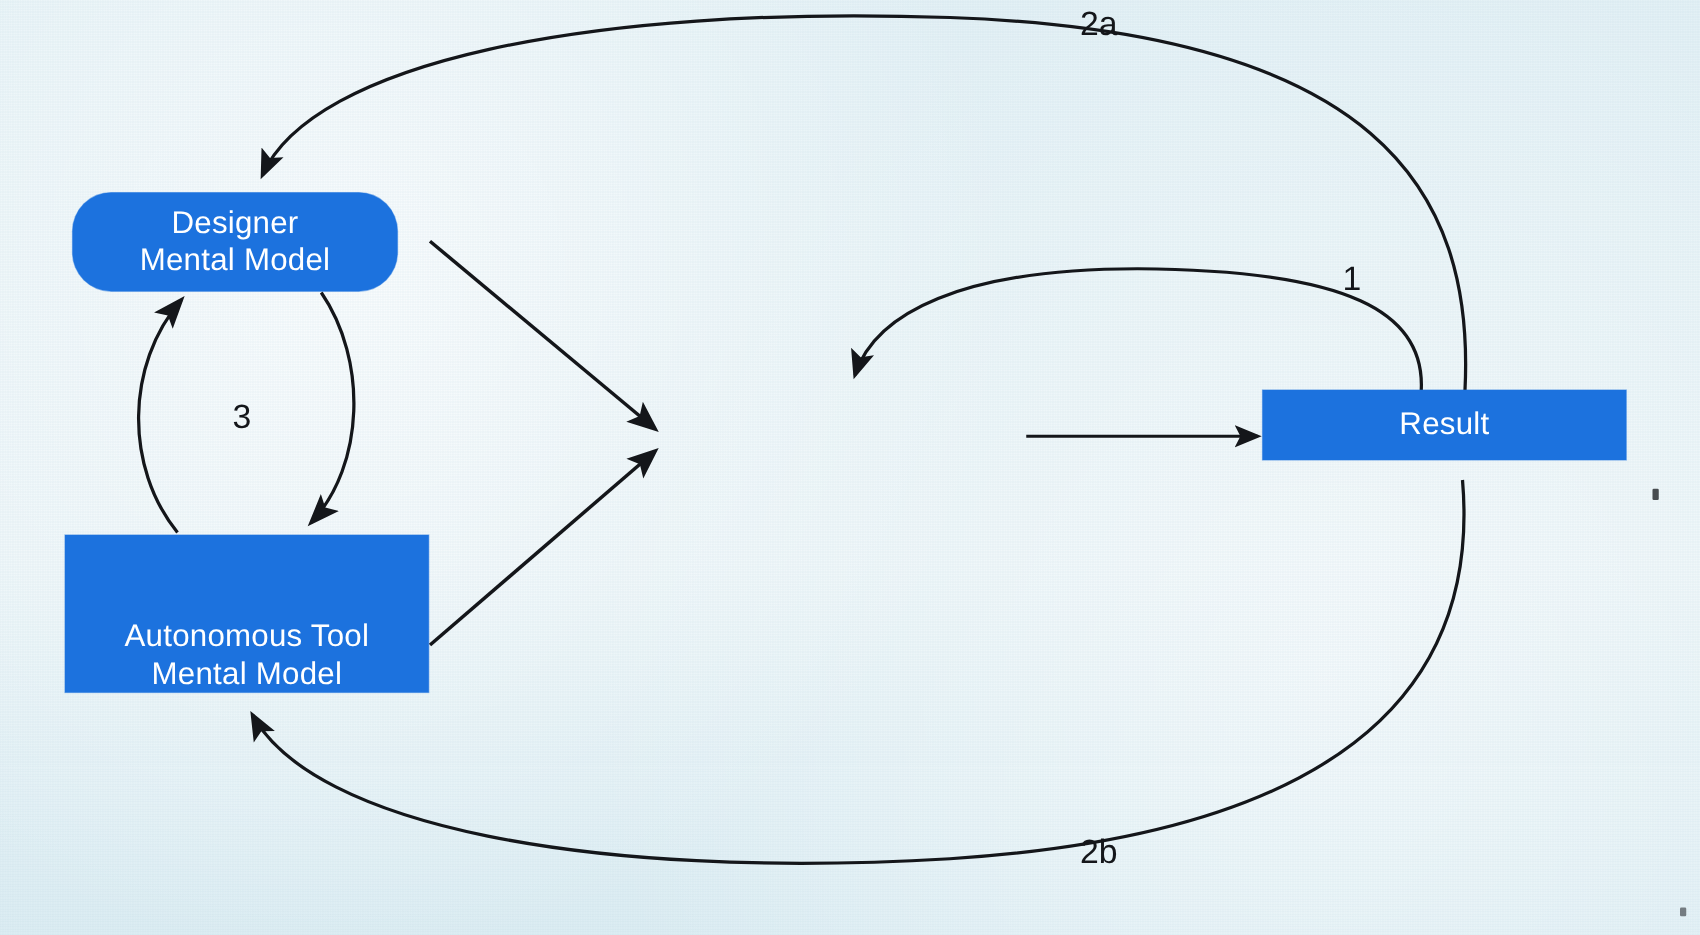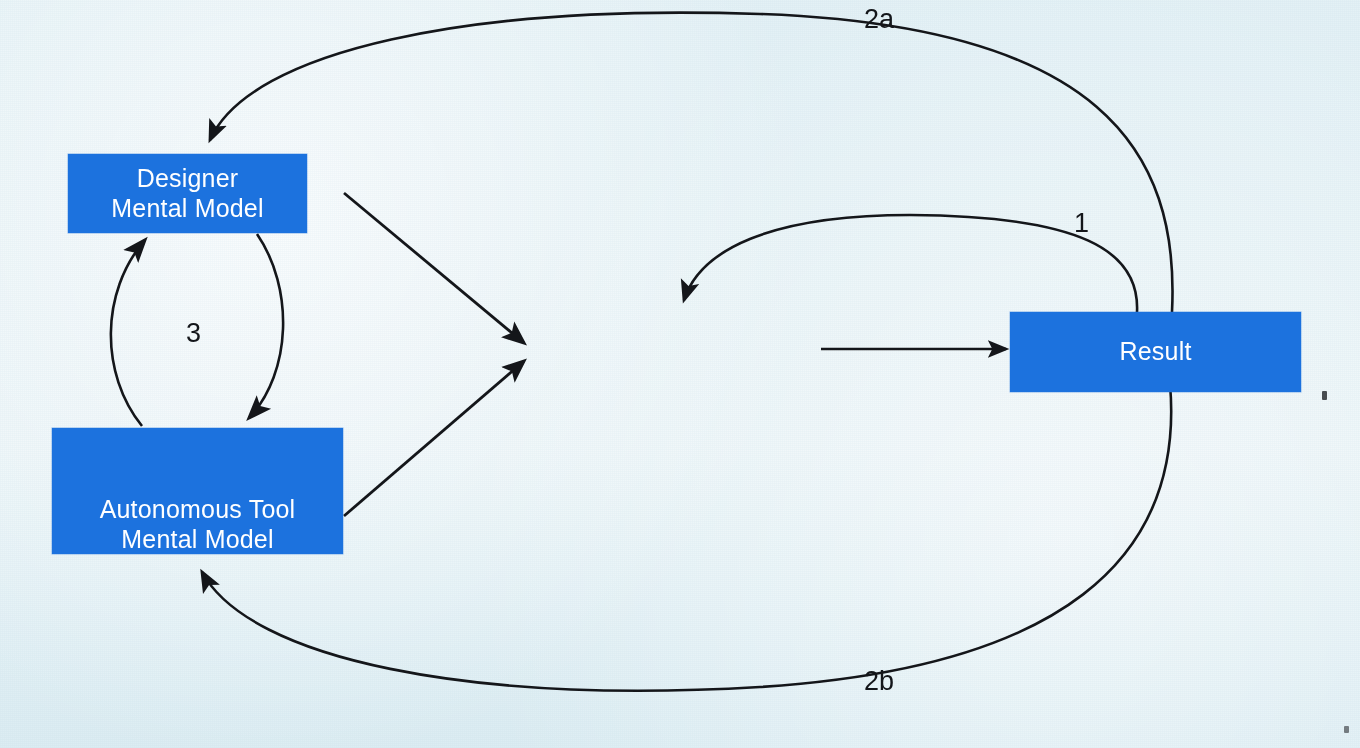--- a/index.html
+++ b/index.html
@@ -42,24 +42,24 @@
     justify-content: center;
     text-align: center;
     color: #ffffff;
     background: #1c72de;
     line-height: 1.18;
     letter-spacing: 0.2px;
     white-space: pre-line;
     box-shadow: 0 0 0 0.5px rgba(28,114,222,0.5);
   }
   .node-label { display: block; }
-  #node-designer   { left: 68px;  top: 154px; width: 239px; height: 79px;  font-size: 25px; }
+  #node-designer   { left: 58px;  top: 154px; width: 260px; height: 79px;  font-size: 25px; border-radius: 31px; }
   #node-autotool   { left: 52px;  top: 428px; width: 291px; height: 126px; font-size: 25px; align-items: flex-end; }
   #node-action     { left: 528px; top: 312px; width: 291px; height: 72px;  font-size: 25px; }
-  #node-result     { left: 1010px;top: 312px; width: 291px; height: 80px;  font-size: 25px; }
+  #node-result     { left: 1010px;top: 312px; width: 291px; height: 56px;  font-size: 25px; }
 
   .edge-label {
     position: absolute;
     color: #14161a;
     font-size: 27px;
     font-family: Liberation Sans, sans-serif;
     white-space: nowrap;
   }
   #label-2a { left: 864px; top: 4px;   }
   #label-2b { left: 864px; top: 666px; }

